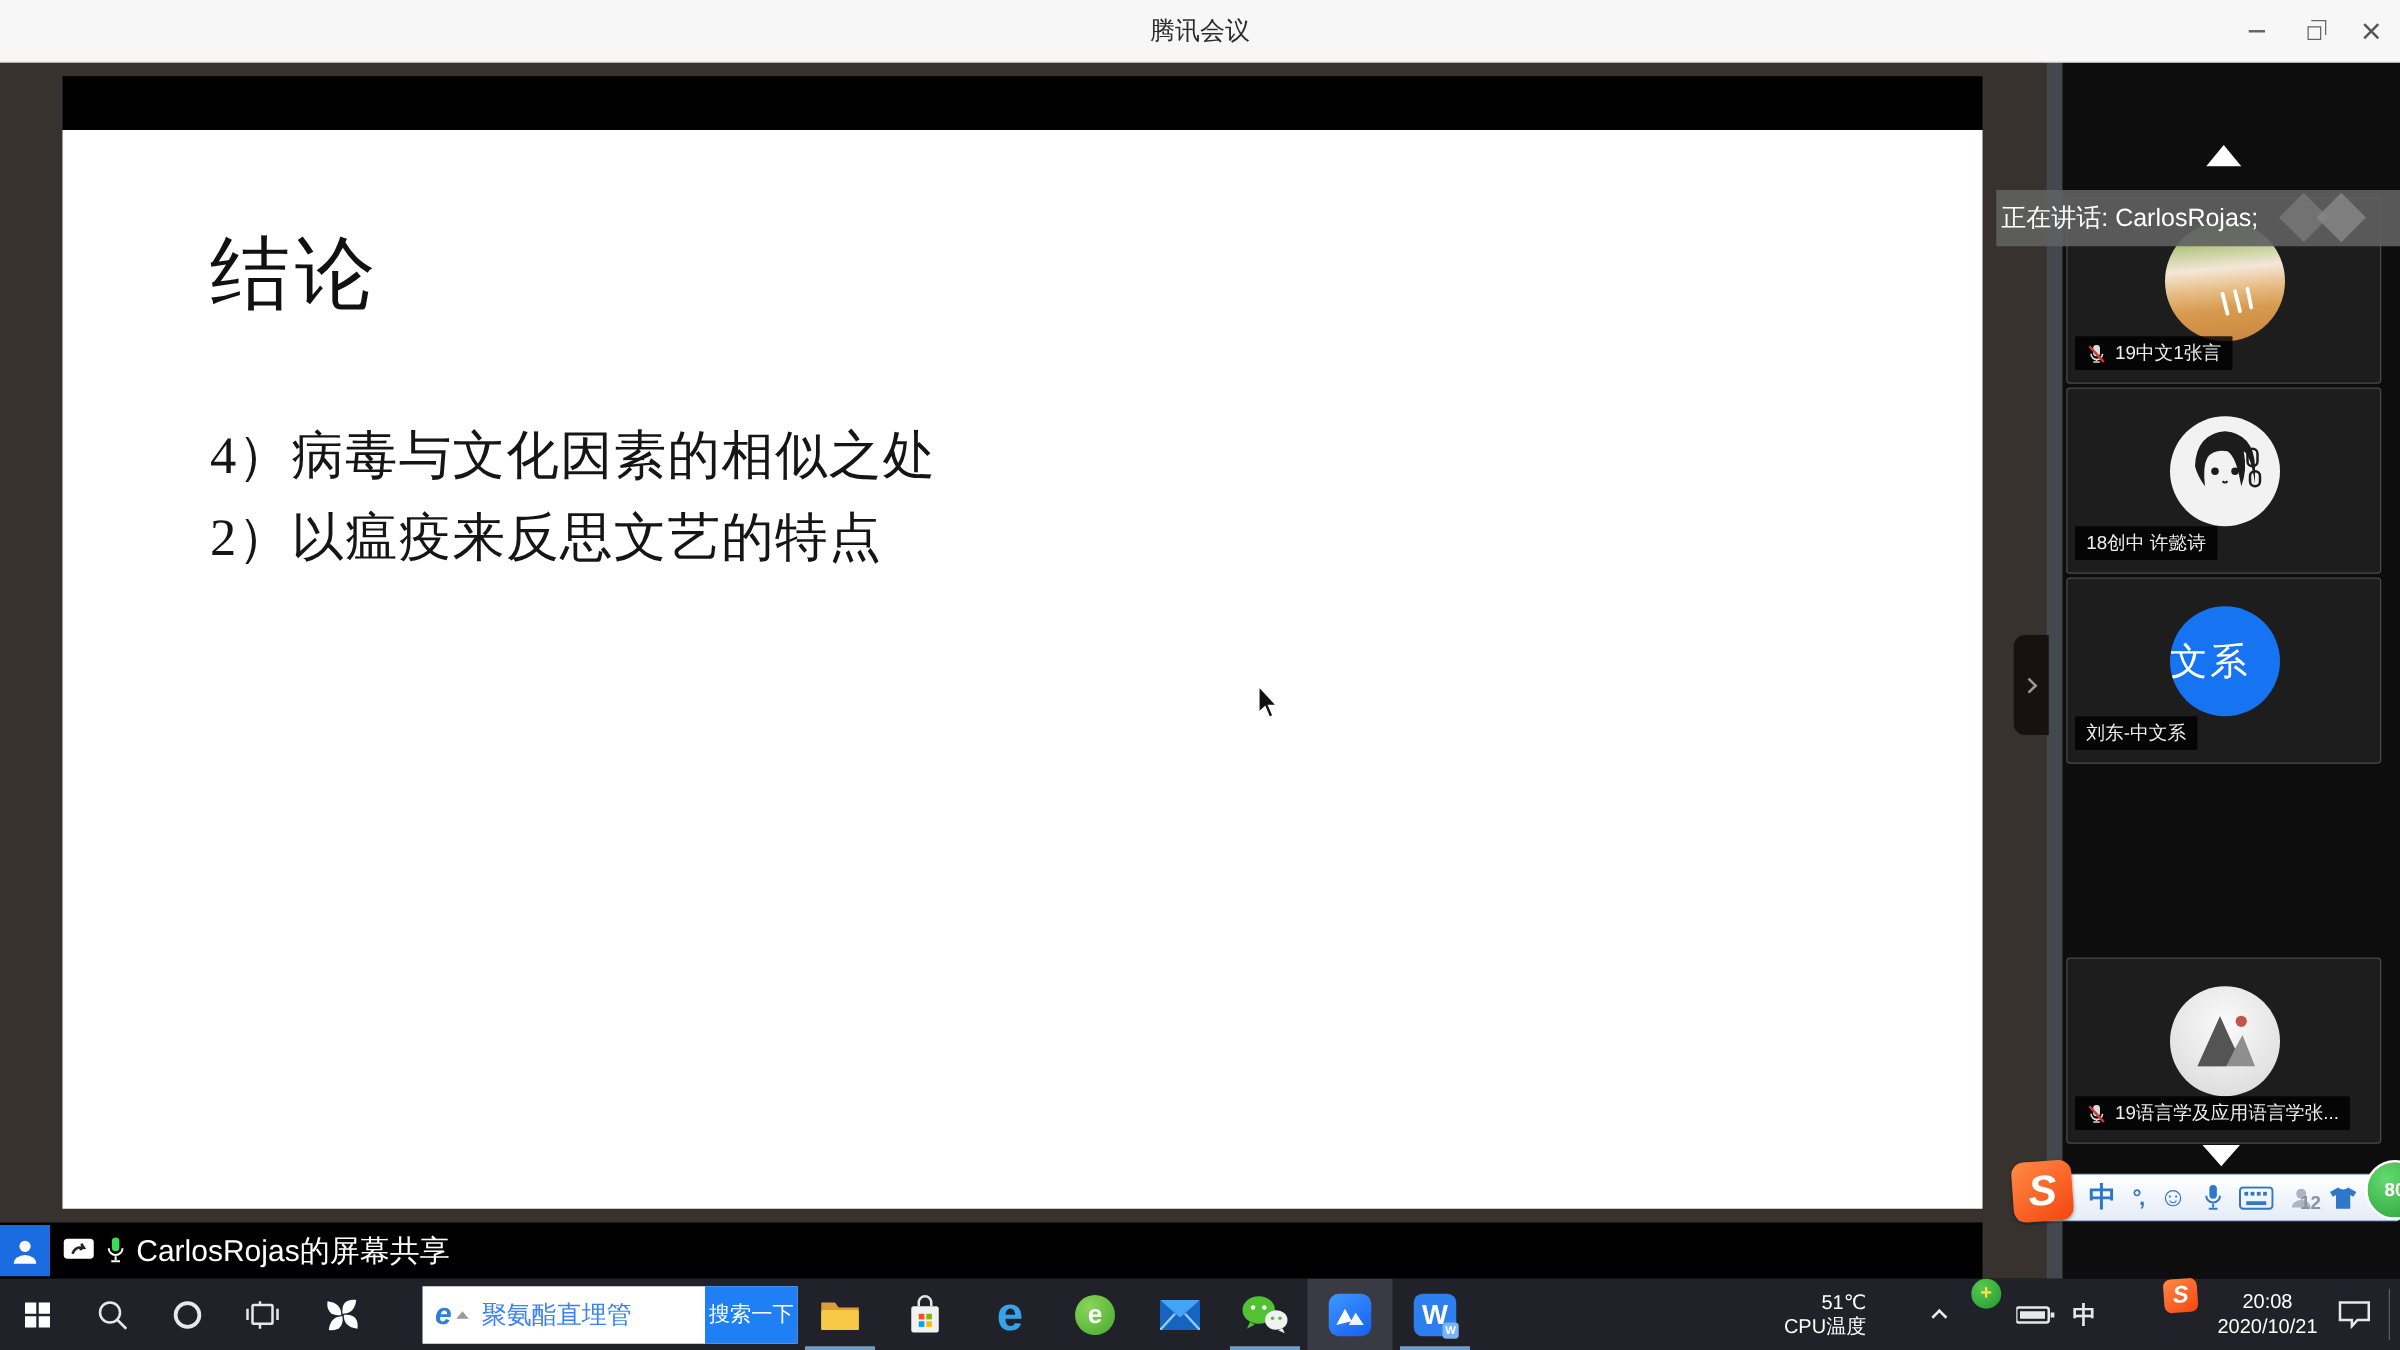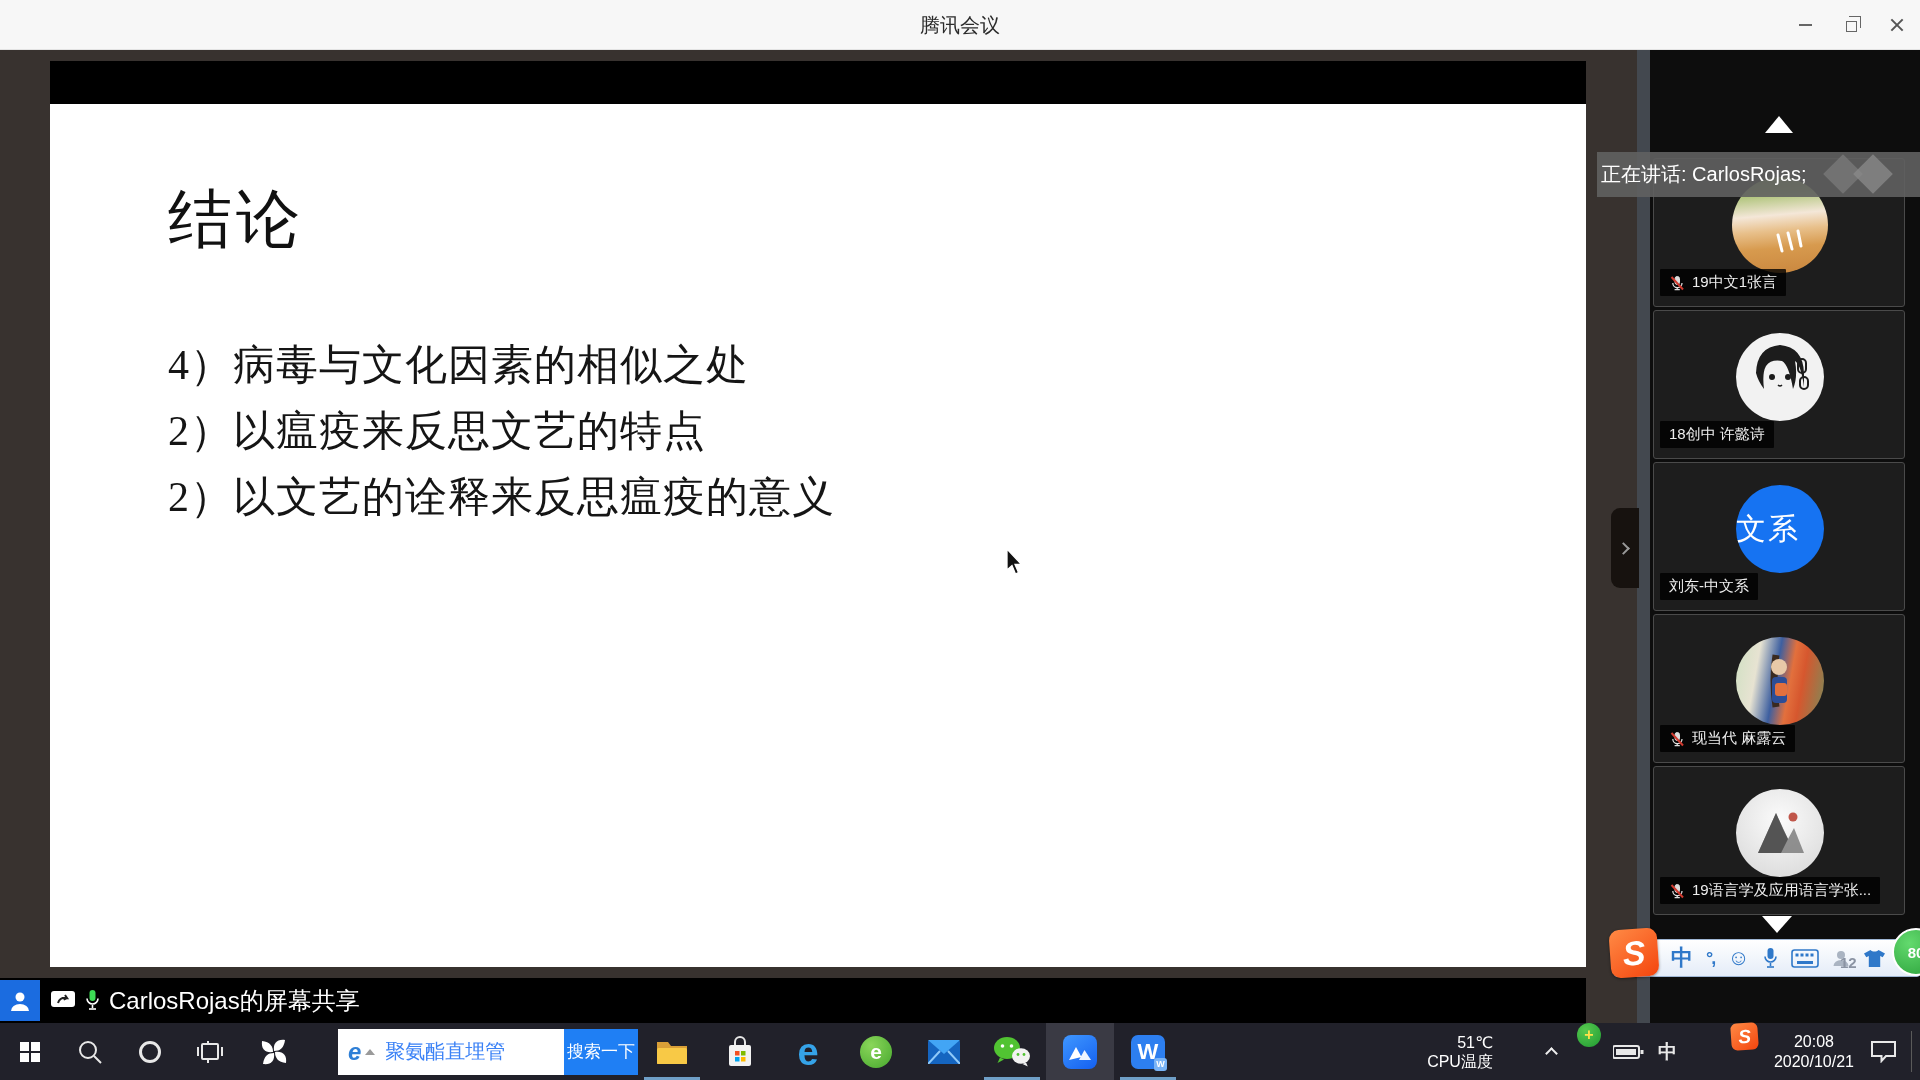--- a/index.html
+++ b/index.html
@@ -160,21 +160,20 @@
 </div>
 
 <div class="backdrop"></div>
 <div class="black-top"></div>
 
 <div class="slide">
   <div class="slide-title">结论</div>
   <div class="slide-bullets">
     <p>4）病毒与文化因素的相似之处</p>
     <p>2）以瘟疫来反思文艺的特点</p>
-    <p>2）以文艺的诠释来反思瘟疫的意义</p>
   </div>
 </div>
 
 <div class="share-label-bar">
   <span class="person-tile">
     <svg width="22" height="22">
         <circle cx="11" cy="7" r="4.5" fill="#fff"></circle>
         <path d="M2 21 a9 7 0 0 1 18 0 z" fill="#fff"></path>
       </svg>
   </span>
@@ -241,42 +240,20 @@
 
   <div class="tile t3">
     <div class="avatar av-blue">
       <span>文系</span>
     </div>
     <div class="name-label">
       <span>刘东-中文系</span>
     </div>
   </div>
 
-  <div class="tile t4">
-    <div class="avatar av-paint">
-      <svg width="88" height="88">
-          <path d="M40 18 q-4 24 0 52" stroke="#3a2a20" stroke-width="7" fill="none"></path>
-          <circle cx="43" cy="30" r="8" fill="#e8c9a8"></circle>
-          <rect x="36" y="40" width="15" height="26" rx="4" fill="#2c4d96"></rect>
-          <rect x="39" y="46" width="12" height="13" rx="3" fill="#e2703d"></rect>
-        </svg>
-    </div>
-    <div class="name-label">
-      <svg width="16" height="16">
-          <g stroke="#ddd" fill="#ddd">
-            <rect x="6" y="1.5" width="4.5" height="8" rx="2.2"></rect>
-            <path d="M3.8 8 a4.6 4.6 0 0 0 9.2 0" fill="none" stroke-width="1.3"></path>
-            <line x1="8.2" y1="12.5" x2="8.2" y2="14" stroke-width="1.3"></line>
-            <line x1="5.6" y1="14.6" x2="10.8" y2="14.6" stroke-width="1.3"></line>
-          </g>
-          <line x1="2.5" y1="2" x2="14" y2="14.5" stroke="#d03a2f" stroke-width="2"></line>
-        </svg>
-      <span>现当代 麻露云</span>
-    </div>
-  </div>
 
   <div class="tile t5">
     <div class="avatar" style="background:radial-gradient(circle at 50% 35%,#fbfbfb,#d6d6d6);">
       <svg viewBox="0 0 88 88" width="88" height="88">
         <path d="M22 64 L40 24 L52 50 L58 39 L68 64 Z" fill="#777" opacity=".8"></path>
         <path d="M40 24 L47 40 L52 50 L45 64 L22 64 Z" fill="#4a4a4a" opacity=".85"></path>
         <circle cx="57" cy="28" r="4.5" fill="#c0564a"></circle>
       </svg>
     </div>
     <div class="name-label">

